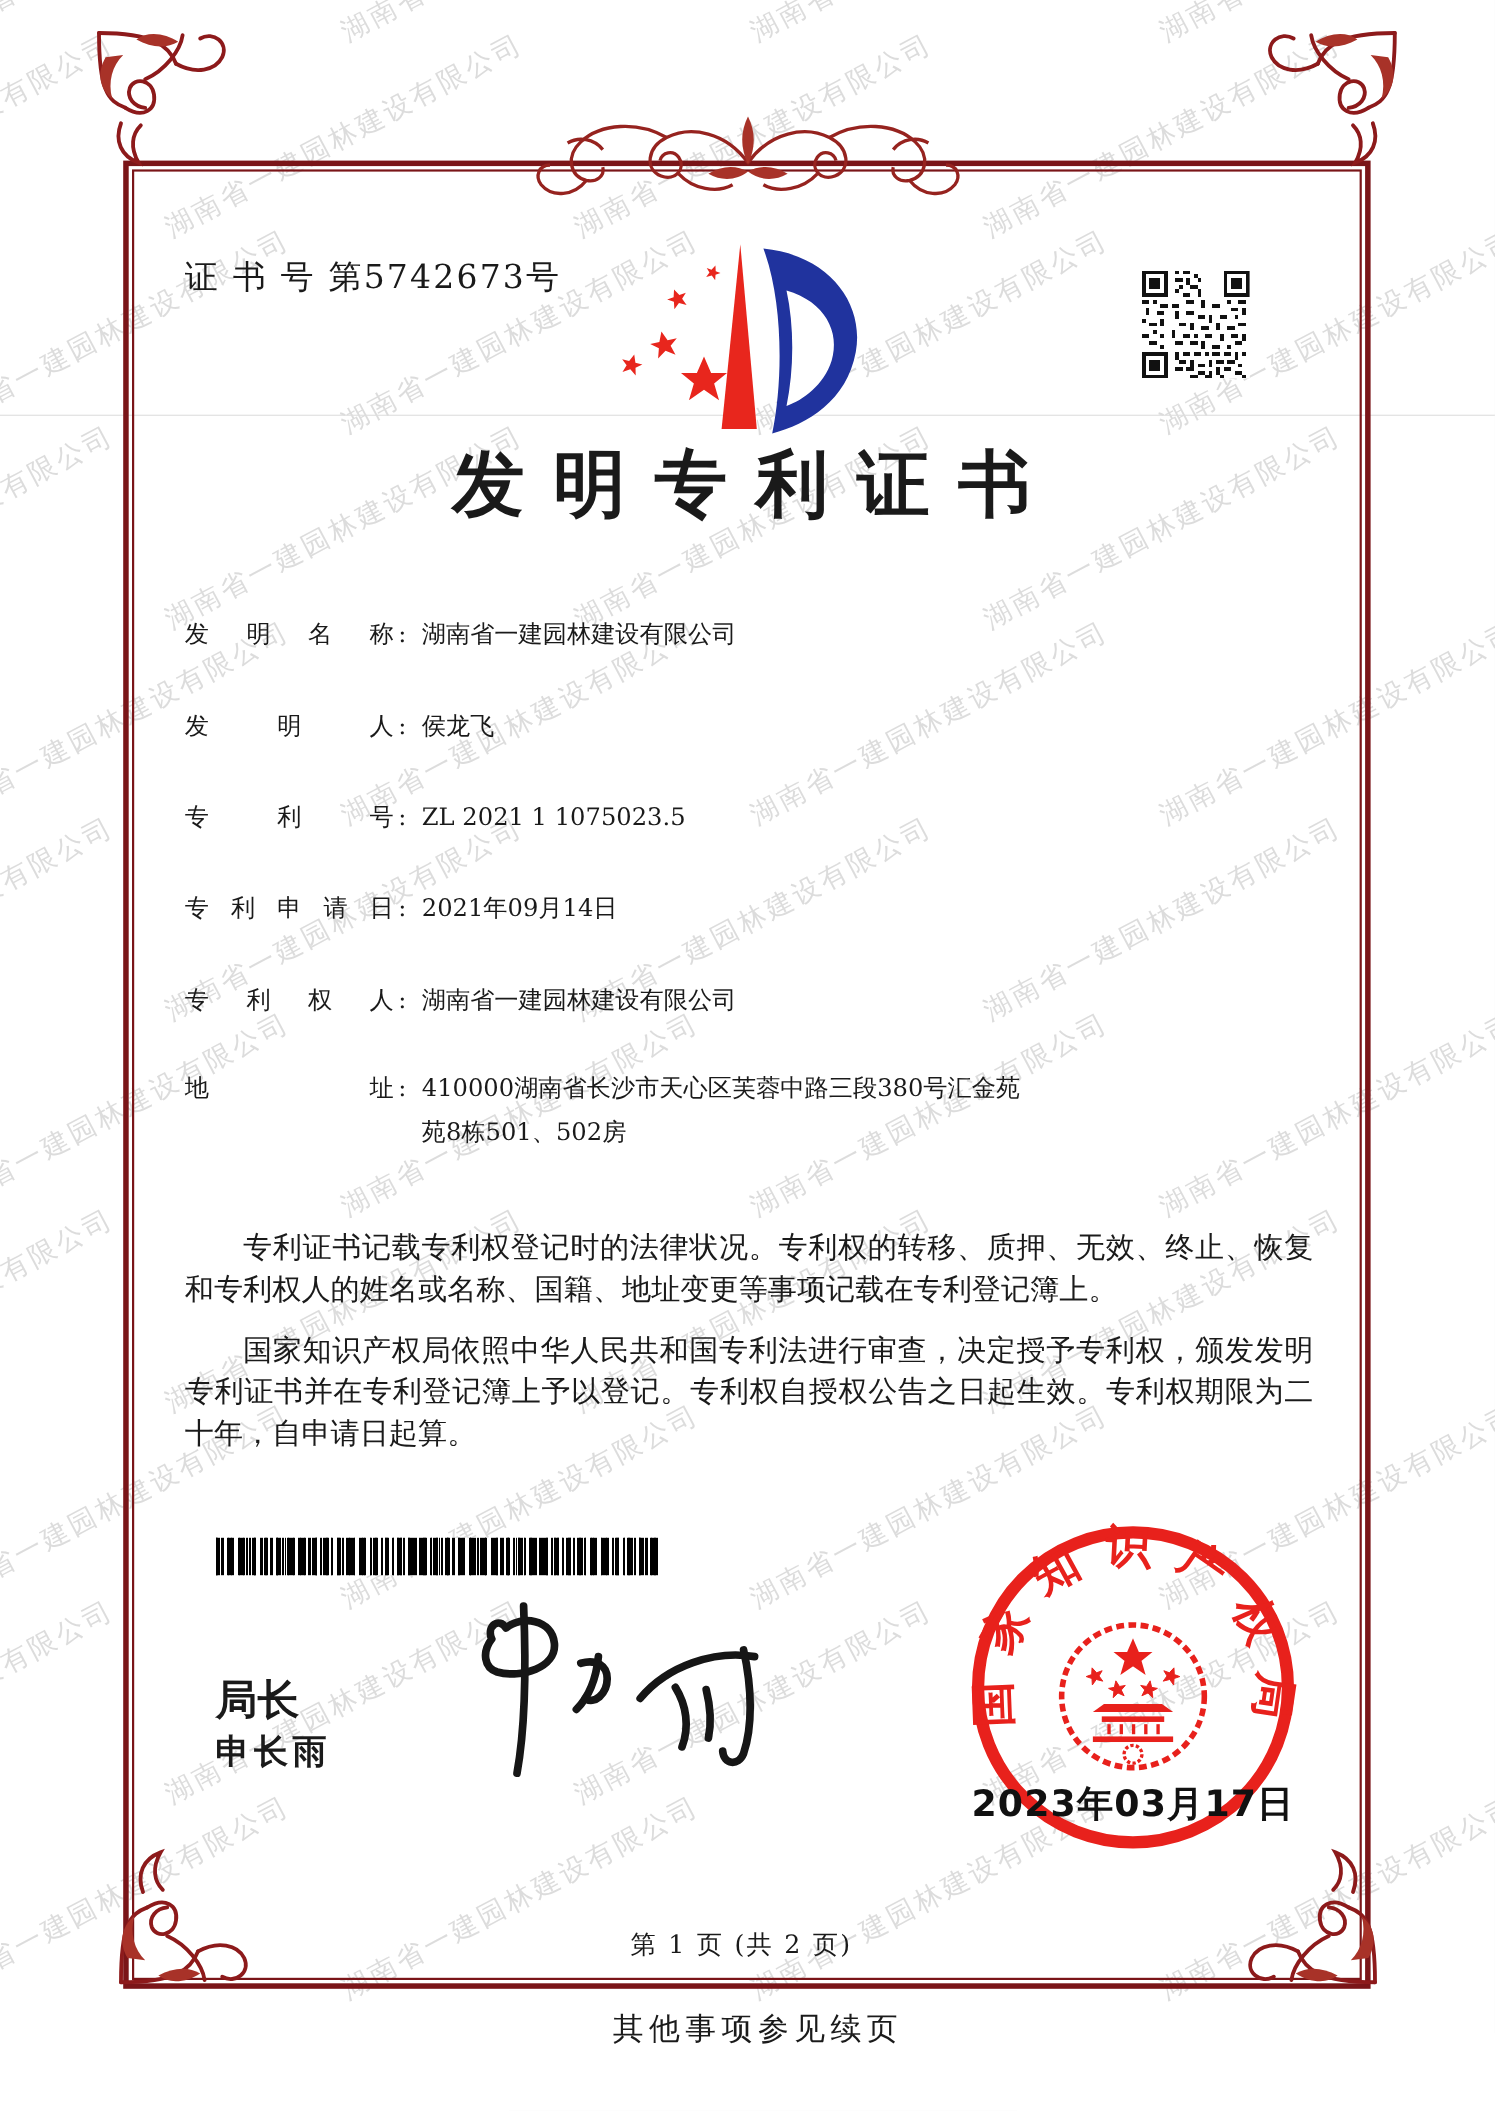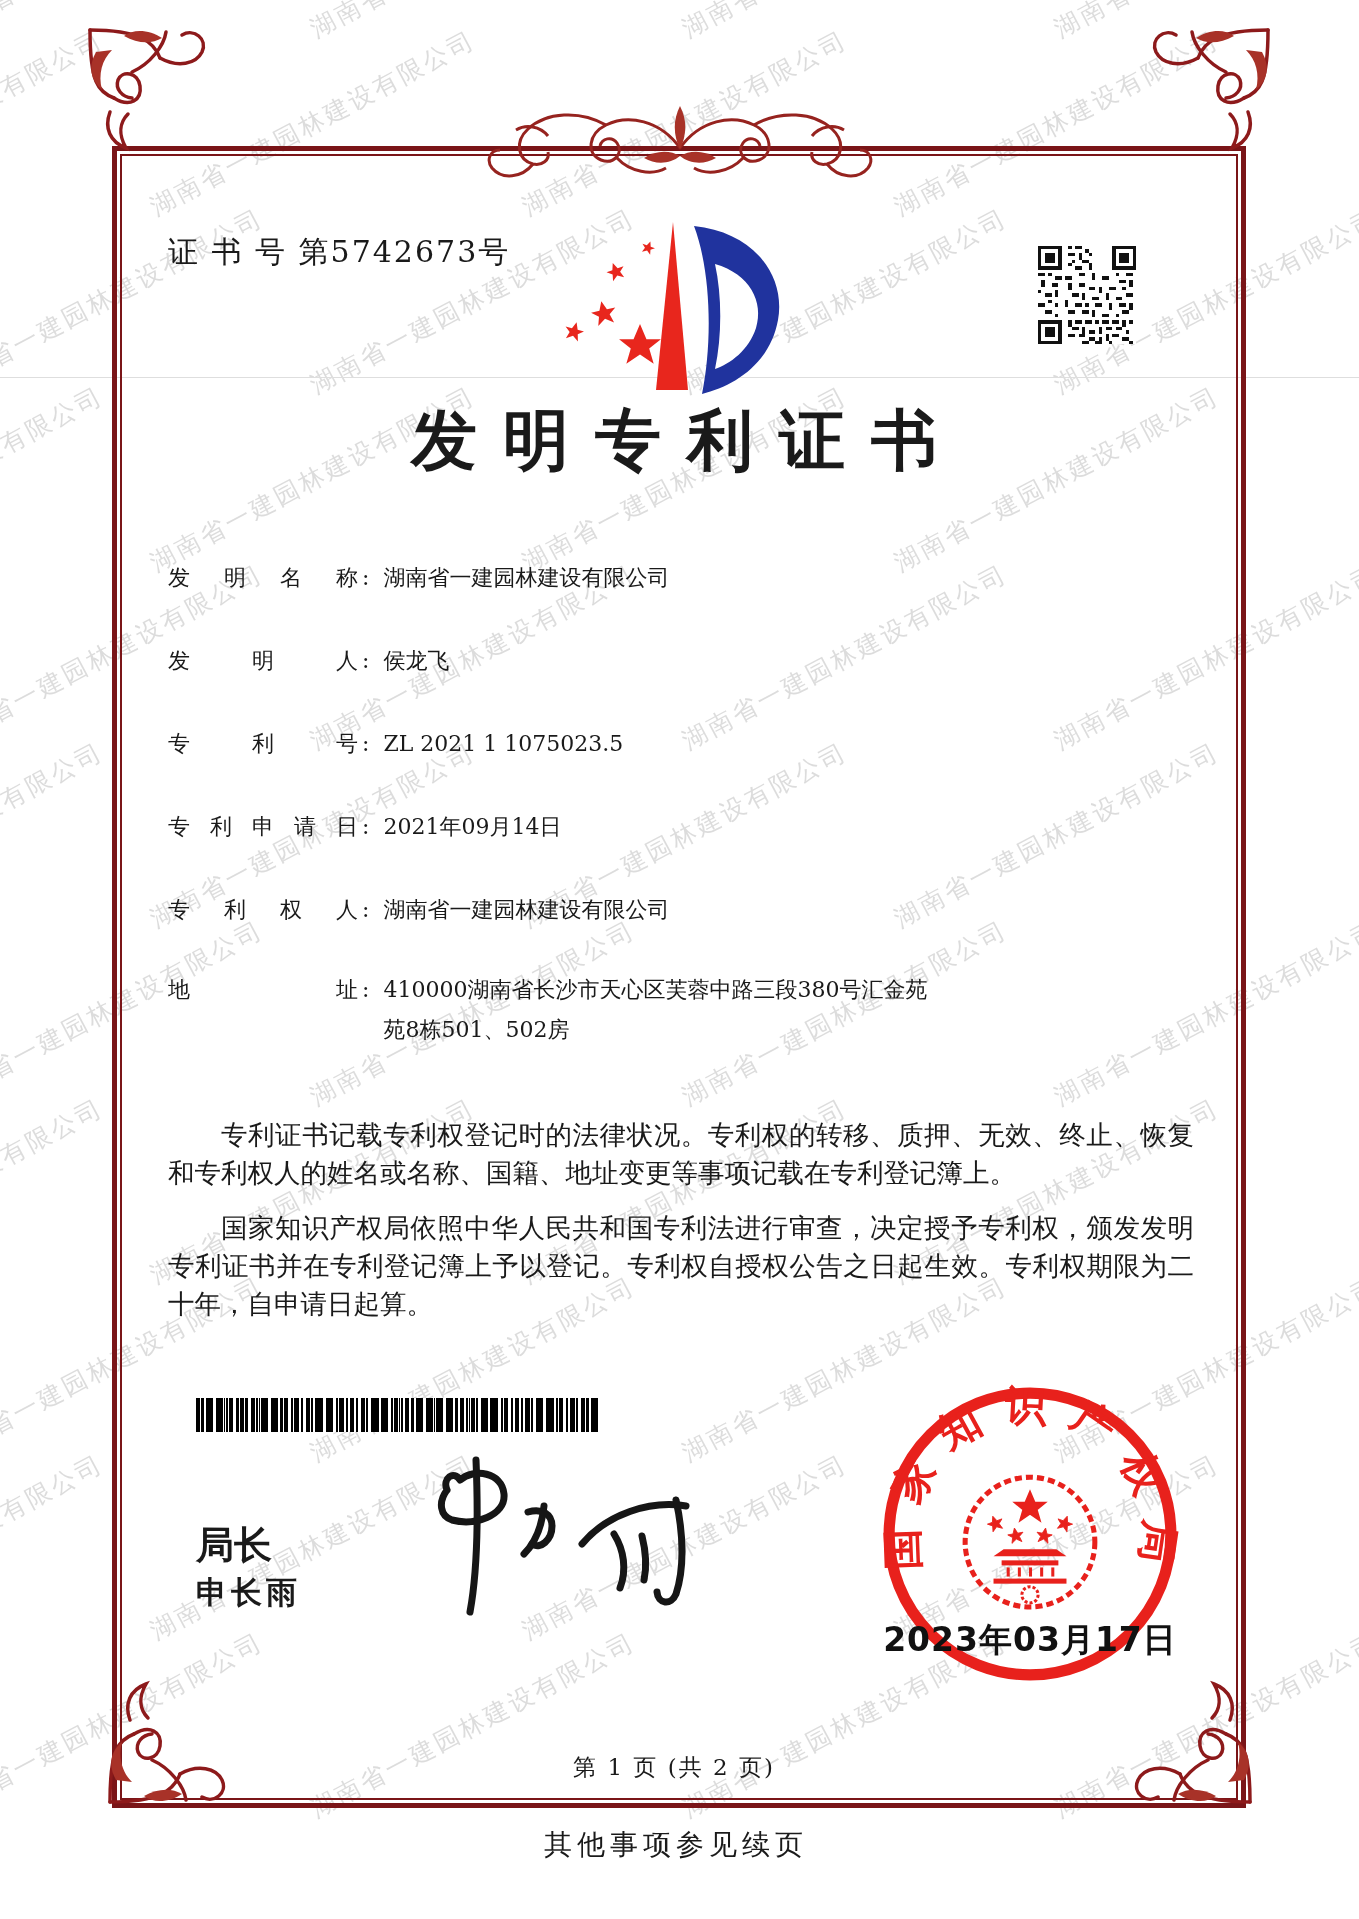--- a/index.html
+++ b/index.html
@@ -46,21 +46,21 @@
   .director-name{position:absolute;left:196px;top:1572px;font-family:"DejaVu Sans",sans-serif;
                  font-weight:700;font-size:31px;letter-spacing:4px;}
   .signature{position:absolute;left:392px;top:1448px;width:320px;height:180px;}
   
   .seal{position:absolute;left:878px;top:1382px;width:304px;height:304px;}
   .seal-date{position:absolute;left:878px;top:1618px;width:304px;text-align:center;
              font-family:"DejaVu Sans",sans-serif;font-weight:700;font-size:33px;color:#111;
              letter-spacing:1px;white-space:nowrap;}
   
   .page-num{position:absolute;left:112px;top:1752px;width:1124px;text-align:center;font-size:23px;letter-spacing:2px;}
-  .next-note{position:absolute;left:114px;top:1826px;width:1124px;text-align:center;
+  .next-note{position:absolute;left:127px;top:1826px;width:1124px;text-align:center;
              font-size:28px;letter-spacing:5px;}
 </style>
 </head>
 <body>
 
 <div class="page">
 
   <div class="wm-layer">
       <span class="wm" style="left: -60px; top: 14px;">湖南省一建园林建设有限公司</span>
       <span class="wm" style="left: 312px; top: 14px;">湖南省一建园林建设有限公司</span>

